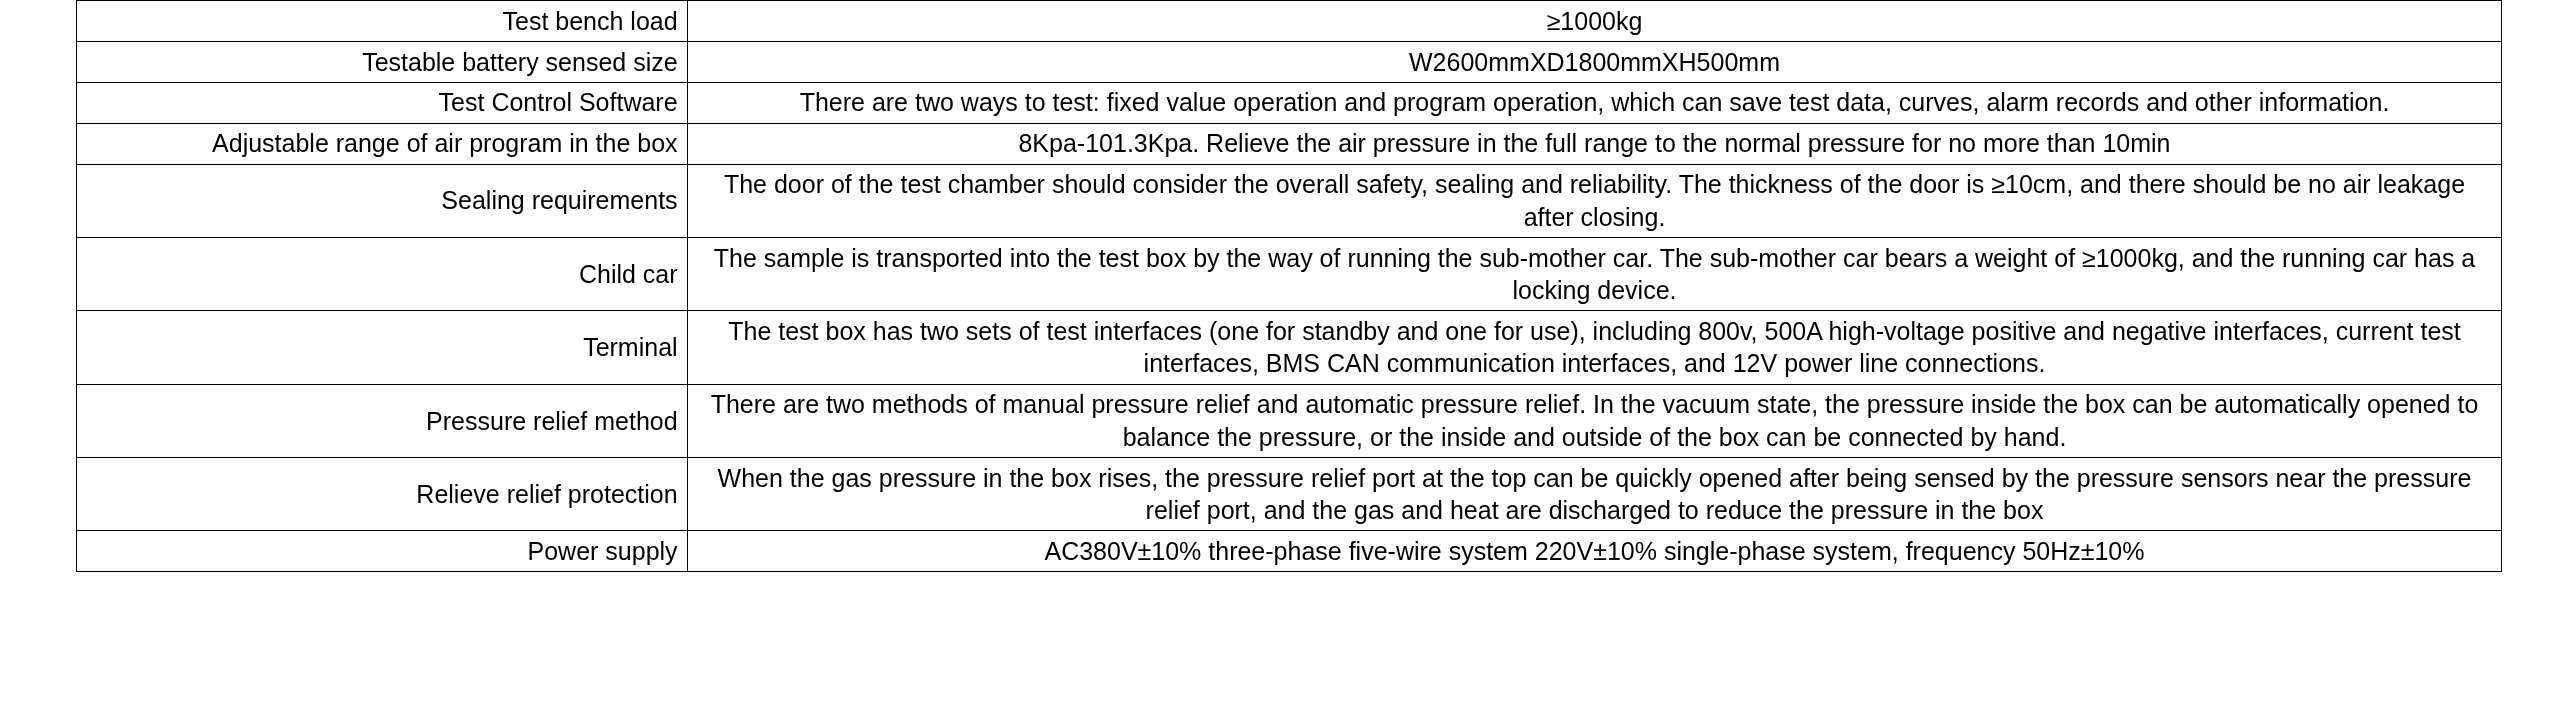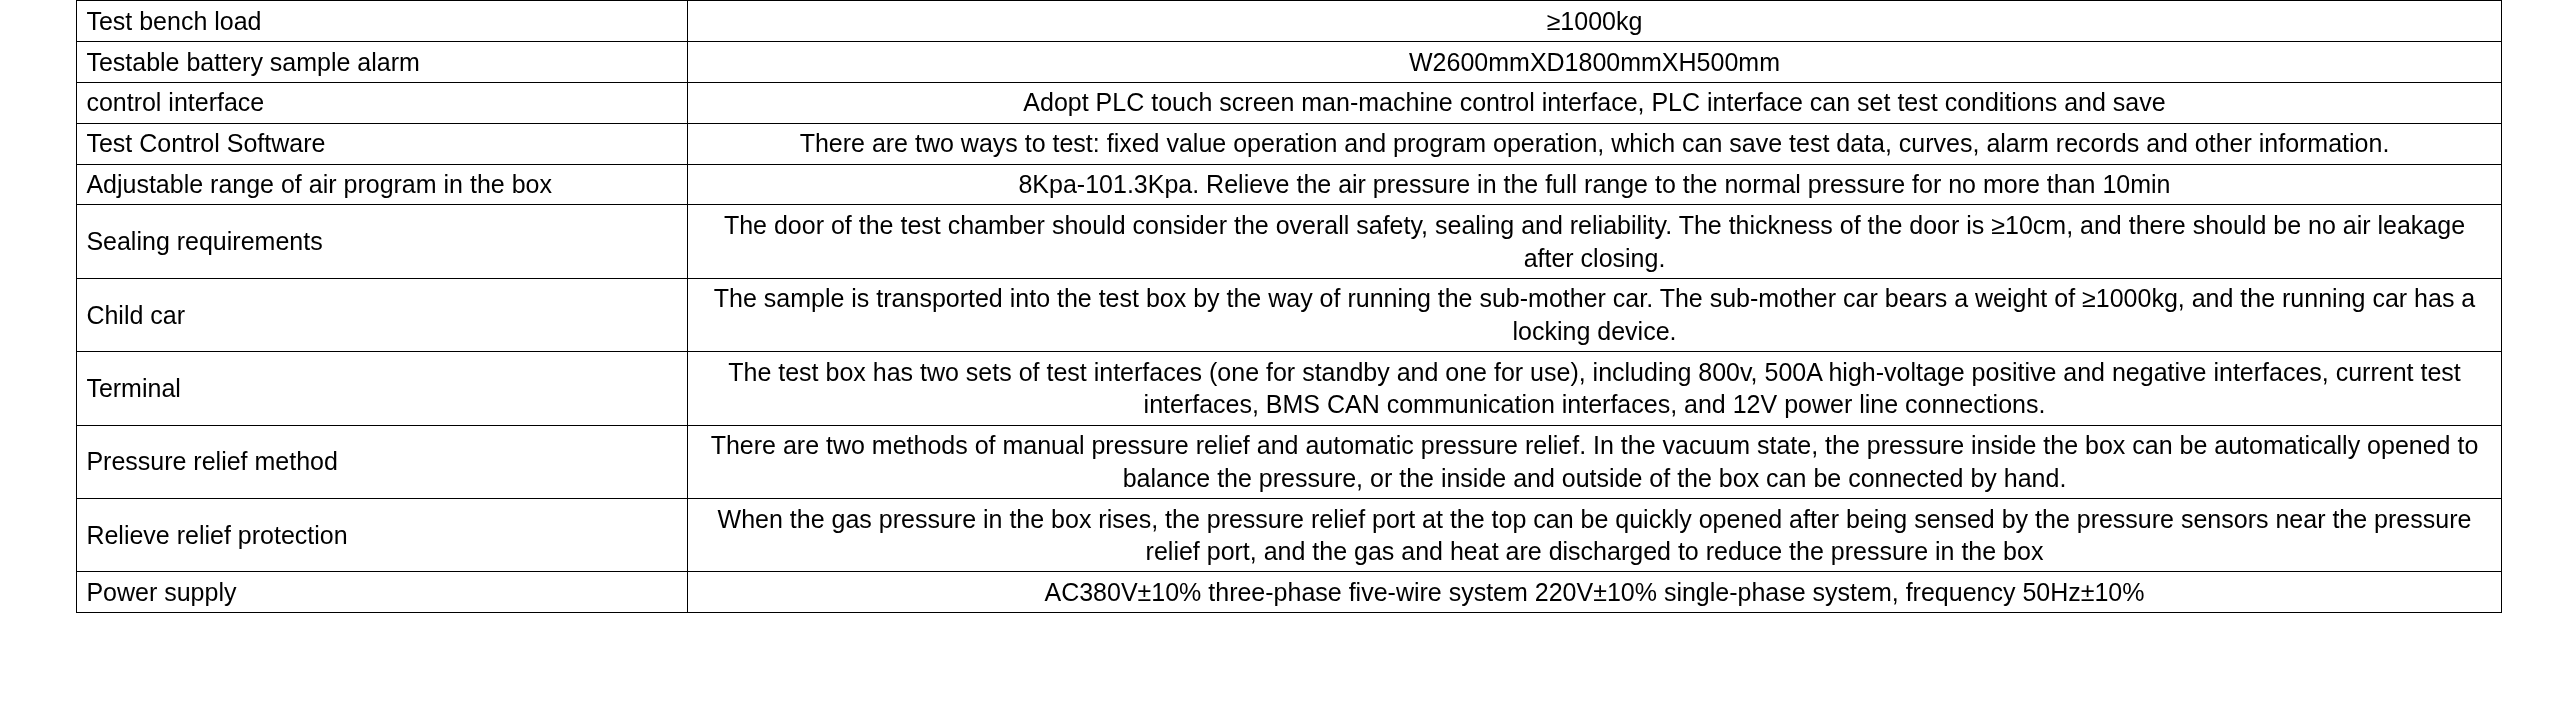--- a/index.html
+++ b/index.html
@@ -31,21 +31,21 @@
   table.spec-table td {
     border: 0.9px solid #000000;
     font-size: 25px;
     line-height: 1.30;
     text-align: center;
     vertical-align: middle;
     padding: 3.7px 9.4px;
     box-sizing: border-box;
   }
   table.spec-table td.label {
-    text-align: left;
+    text-align: right;
   }
   table.spec-table td.value {
     text-align: center;
     margin-top: 12px;
   }
 </style>
 </head>
 <body>
 
 <div class="sheet">
@@ -53,26 +53,22 @@
     <colgroup>
       <col class="c-label">
       <col class="c-value">
     </colgroup>
     <tbody>
       <tr>
         <td class="label">Test bench load</td>
         <td class="value">≥1000kg</td>
       </tr>
       <tr>
-        <td class="label">Testable battery sample alarm</td>
+        <td class="label">Testable battery sensed size</td>
         <td class="value">W2600mmXD1800mmXH500mm</td>
-      </tr>
-      <tr>
-        <td class="label">control interface</td>
-        <td class="value">Adopt PLC touch screen man-machine control interface, PLC interface can set test conditions and save</td>
       </tr>
       <tr>
         <td class="label">Test Control Software</td>
         <td class="value">There are two ways to test: fixed value operation and program operation, which can save test data, curves, alarm records and other information.</td>
       </tr>
       <tr>
         <td class="label">Adjustable range of air program in the box</td>
         <td class="value">8Kpa-101.3Kpa. Relieve the air pressure in the full range to the normal pressure for no more than 10min</td>
       </tr>
       <tr>

